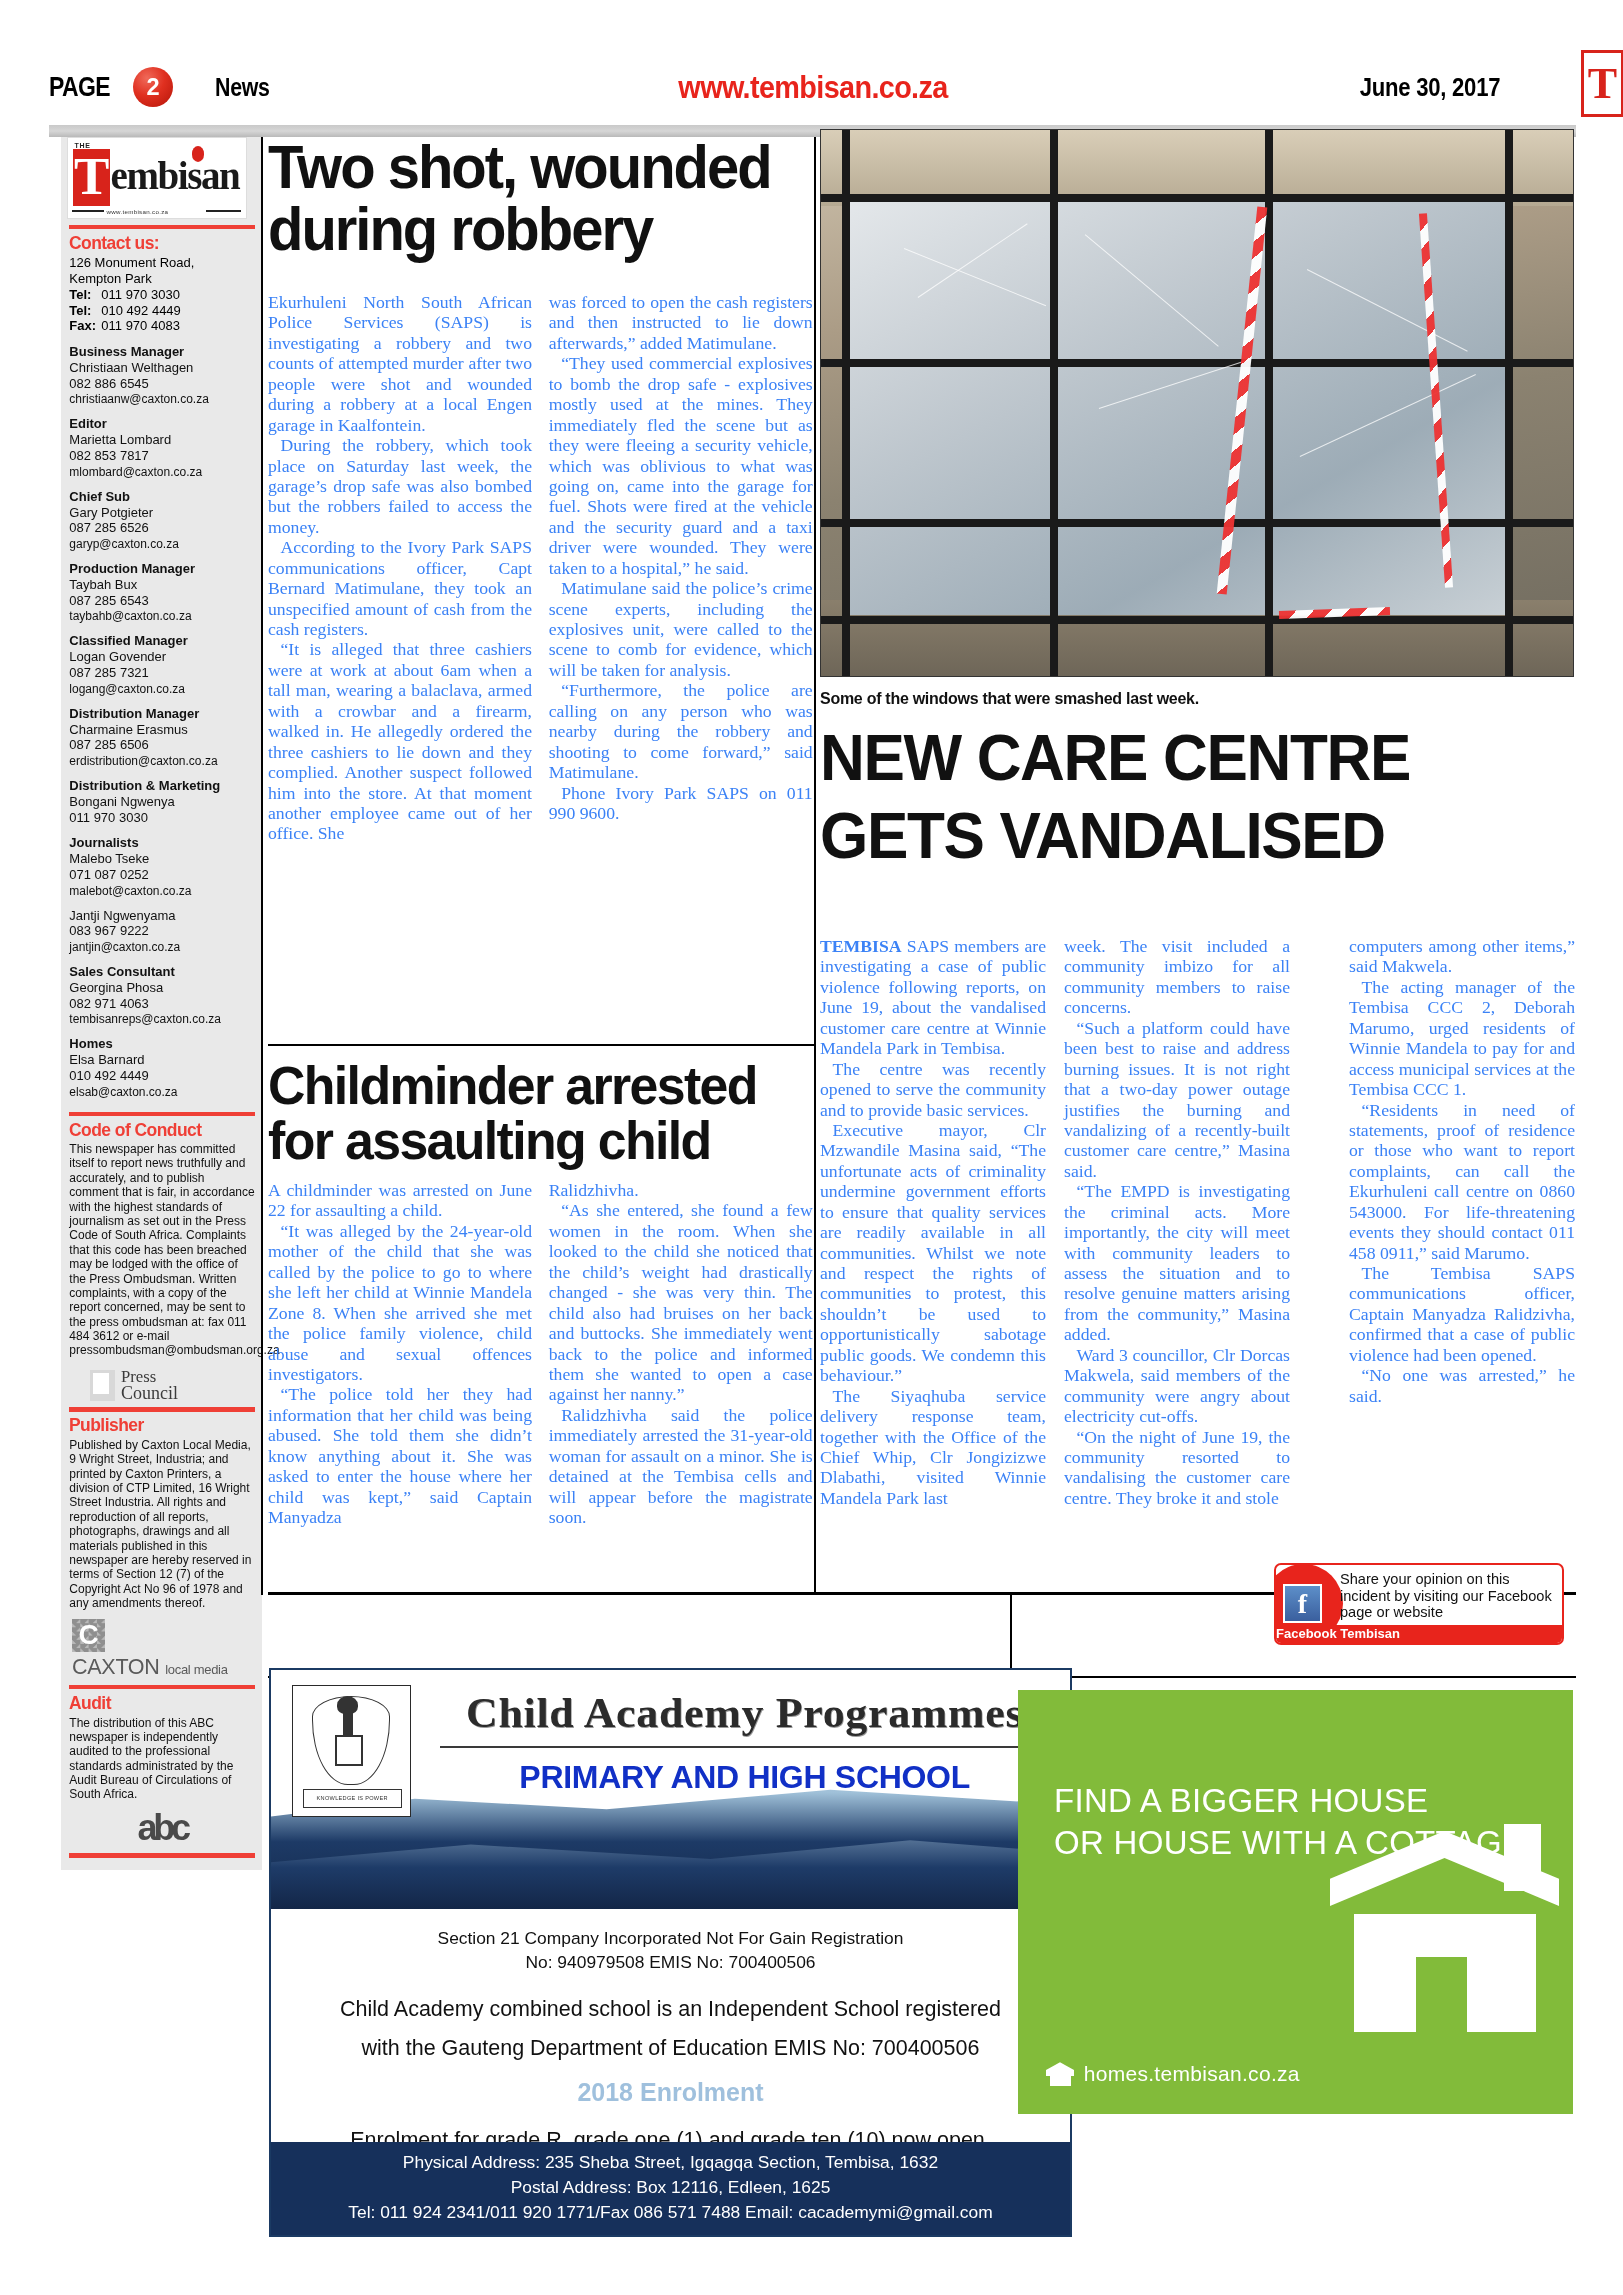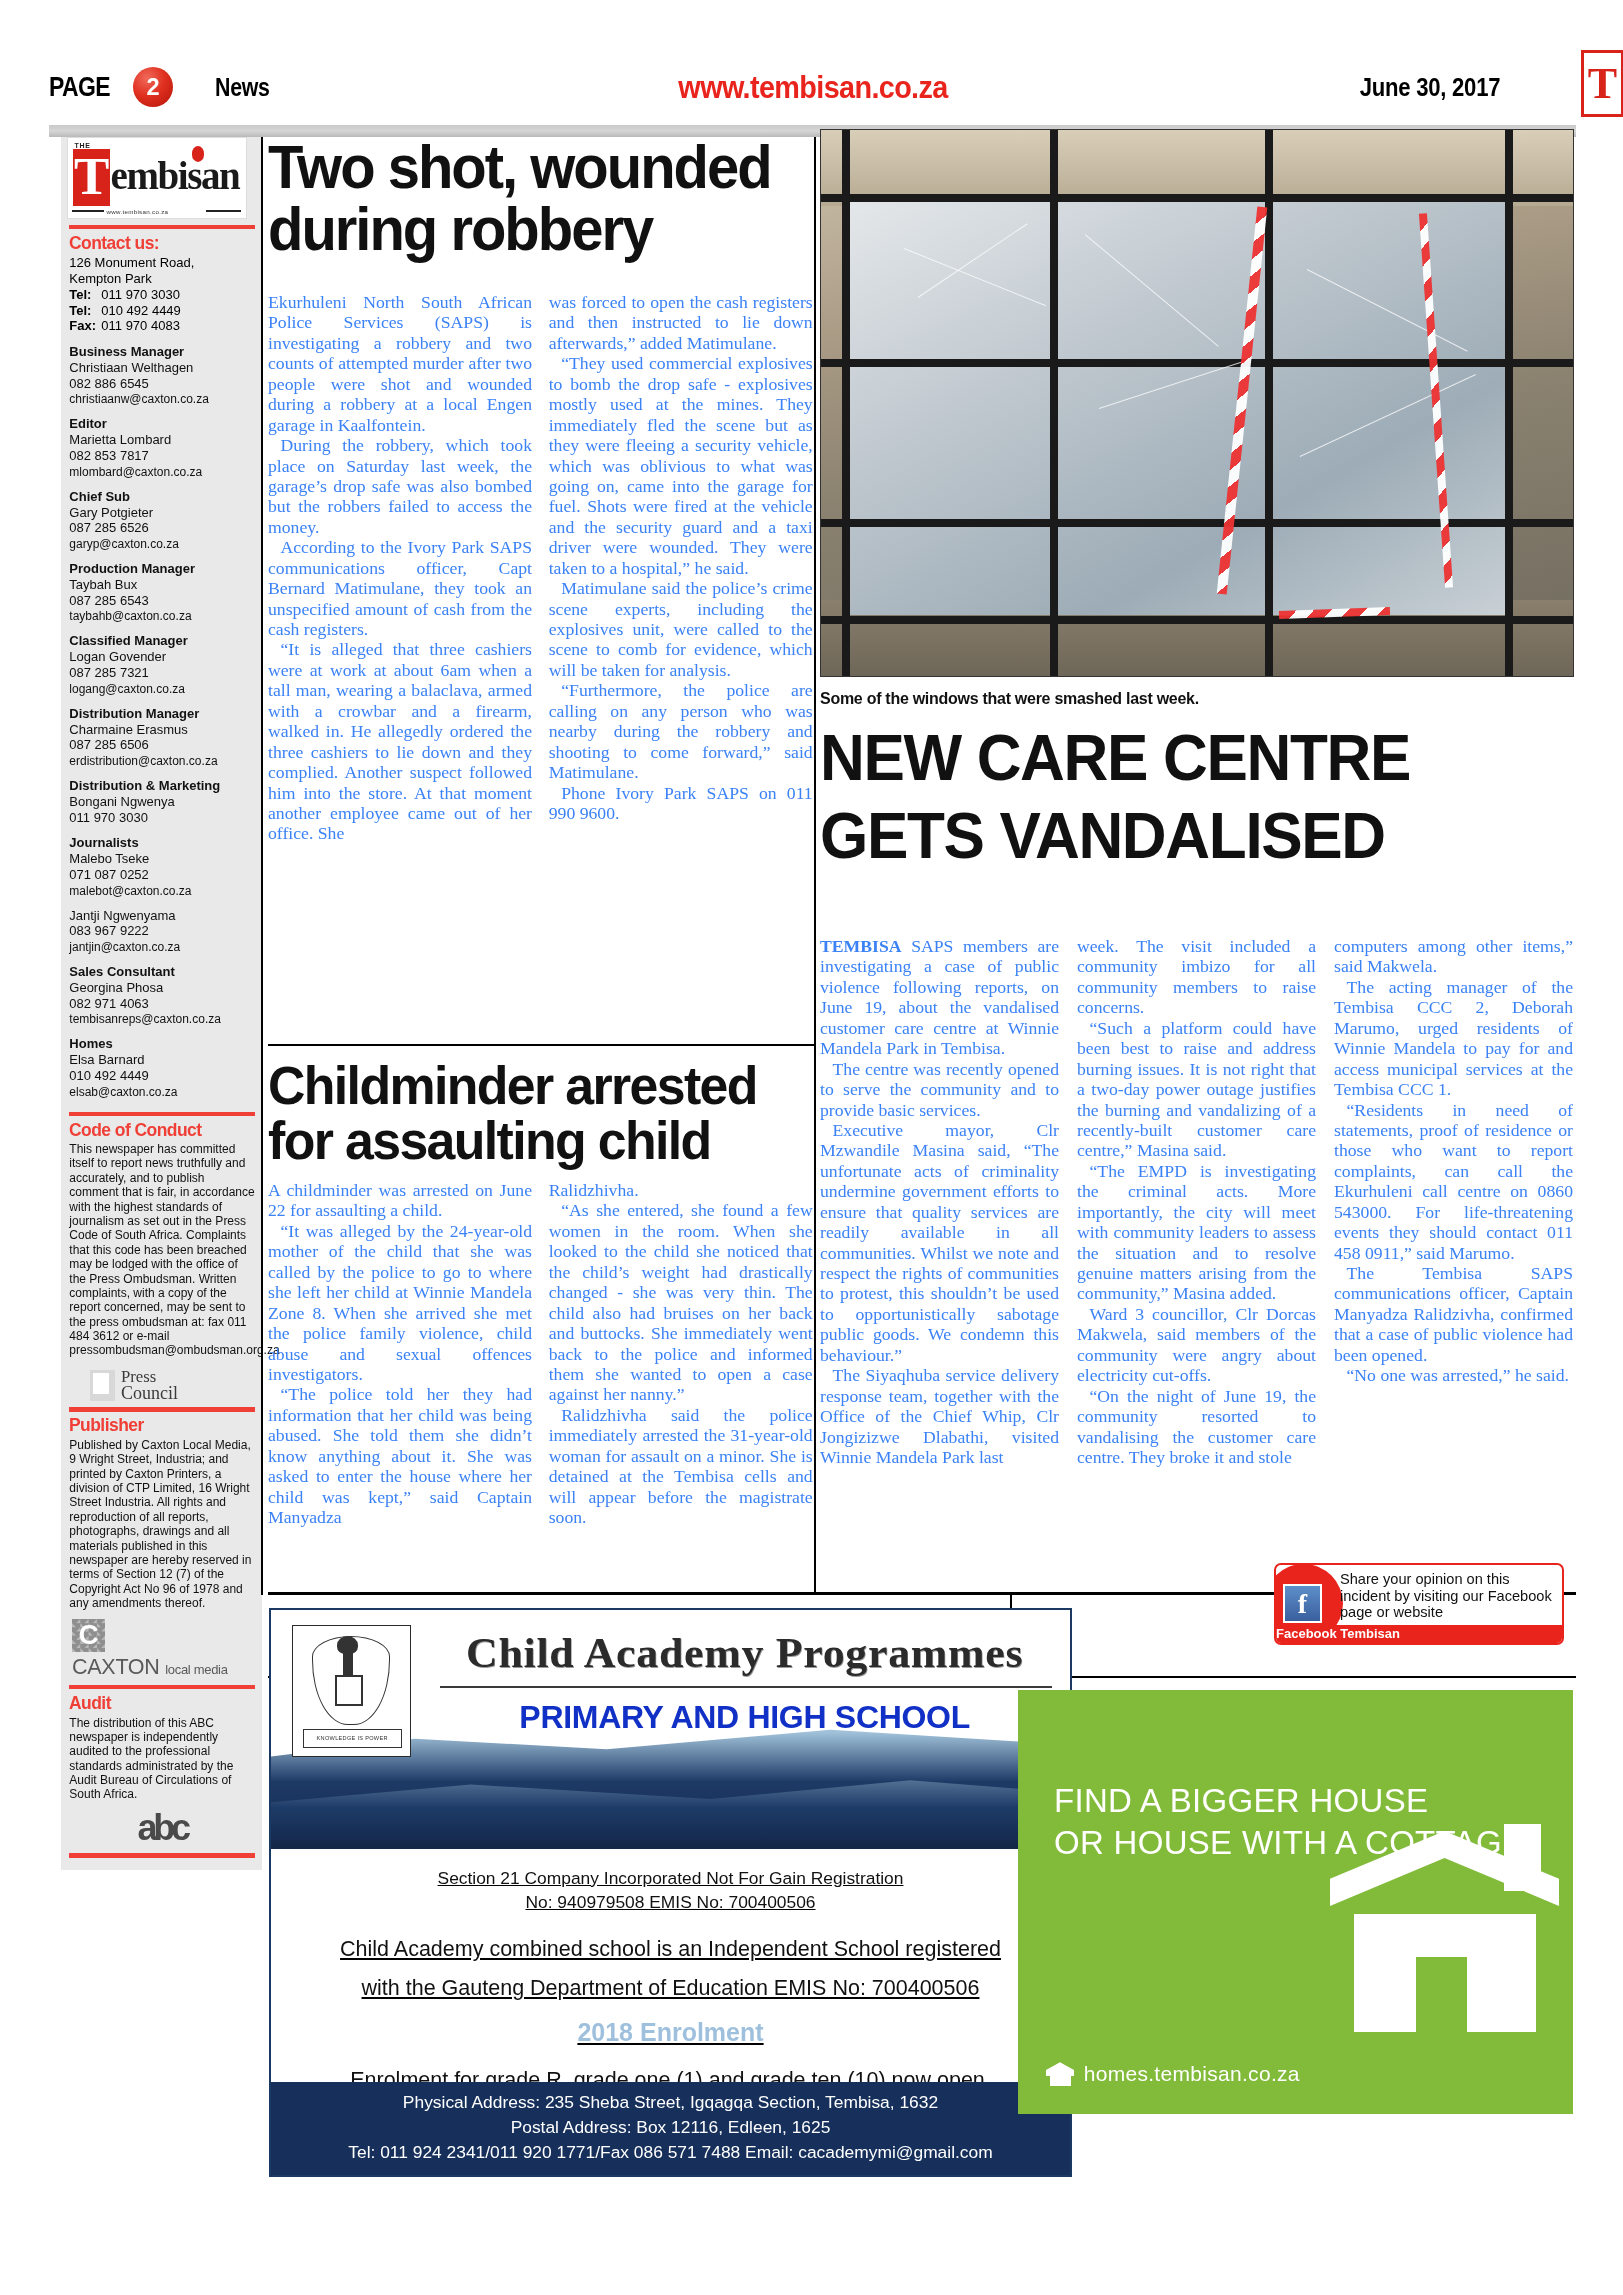--- a/index.html
+++ b/index.html
@@ -238,22 +238,22 @@
     font-size:14.6px; line-height:1.16; color:#111;
   }
   .fb-banner .fb-foot {
     position:absolute; left:0; right:0; bottom:0; height:18px;
     background:#e8241c; color:#fff; font-weight:bold; font-size:13px;
     text-align:left; line-height:18px;margin-top:22px;
   }
 
   
   .ad-school {
-    position:absolute; left:269px; top:1608px; width:803px; height:569px;
-    border:2.1px solid #1b3a63; background:#fff; overflow:hidden;text-decoration:underline;
+    position:absolute; left:269px; top:1668px; width:803px; height:569px;
+    border:2.1px solid #1b3a63; background:#fff; overflow:hidden;
   }
   .as-header { position:relative; height:239px; background:#fff; overflow:hidden; }
   .as-wave {
     position:absolute; left:0; right:0; bottom:0; height:149px;
     background:linear-gradient(180deg,#cfe0ec 0%, #9fc0d8 22%, #1d3a66 55%, #14294a 100%);
     clip-path:polygon(0 38%, 18% 26%, 42% 33%, 70% 20%, 100% 30%, 100% 100%, 0 100%);
   }
   .as-wave2 {
     position:absolute; left:0; right:0; bottom:0; height:104px;
     background:linear-gradient(180deg,#9db9d0 0%, #1e3c69 60%, #132647 100%);
@@ -554,21 +554,21 @@
     <p>Executive mayor, Clr Mzwandile Masina said, “The unfortunate acts of criminality undermine government efforts to ensure that quality services are readily available in all communities. Whilst we note and respect the rights of communities to protest, this shouldn’t be used to opportunistically sabotage public goods. We condemn this behaviour.”</p>
     <p>The Siyaqhuba service delivery response team, together with the Office of the Chief Whip, Clr Jongizizwe Dlabathi, visited Winnie Mandela Park last</p>
   </div>
   <div class="col" style="width:239px;">
     <p class="first">week. The visit included a community imbizo for all community members to raise concerns.</p>
     <p>“Such a platform could have been best to raise and address burning issues. It is not right that a two-day power outage justifies the burning and vandalizing of a recently-built customer care centre,” Masina said.</p>
     <p>“The EMPD is investigating the criminal acts. More importantly, the city will meet with community leaders to assess the situation and to resolve genuine matters arising from the community,” Masina added.</p>
     <p>Ward 3 councillor, Clr Dorcas Makwela, said members of the community were angry about electricity cut-offs.</p>
     <p>“On the night of June 19, the community resorted to vandalising the customer care centre. They broke it and stole</p>
   </div>
-  <div class="col" style="width:239px;">
+  <div class="col" style="width:239px;margin-left:41px;">
     <p class="first">computers among other items,” said Makwela.</p>
     <p>The acting manager of the Tembisa CCC 2, Deborah Marumo, urged residents of Winnie Mandela to pay for and access municipal services at the Tembisa CCC 1.</p>
     <p>“Residents in need of statements, proof of residence or those who want to report complaints, can call the Ekurhuleni call centre on 0860 543000. For life-threatening events they should contact 011 458 0911,” said Marumo.</p>
     <p>The Tembisa SAPS communications officer, Captain Manyadza Ralidzivha, confirmed that a case of public violence had been opened.</p>
     <p>“No one was arrested,” he said.</p>
   </div>
 </div>
 
 <div class="art3-title hl-condensed">Childminder arrested for assaulting child</div>
 

